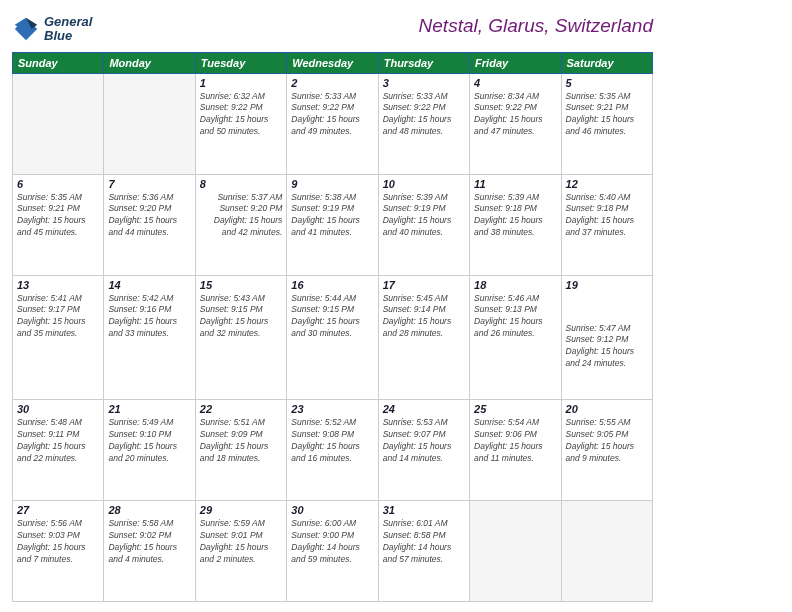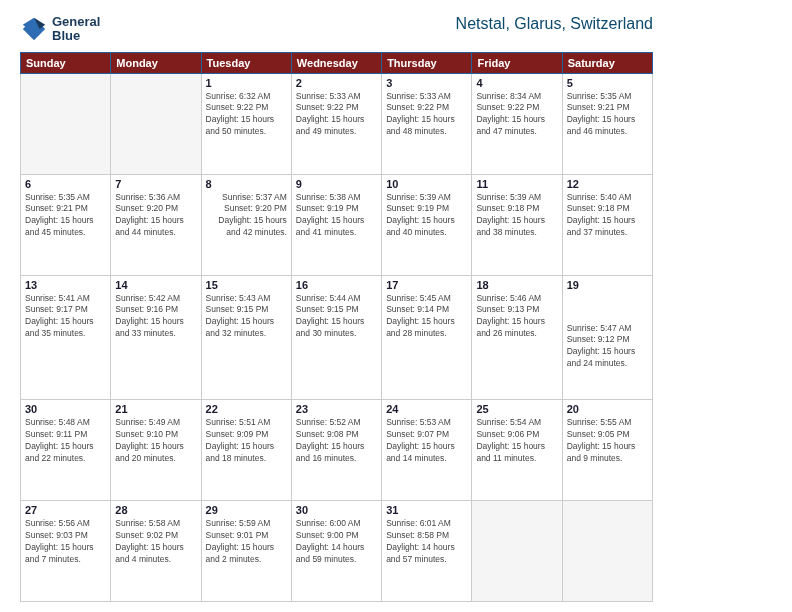--- a/index.html
+++ b/index.html
@@ -6,23 +6,24 @@
     body {
       font-family: Arial, sans-serif;
       background: #fff;
       width: 792px;
       height: 612px;
       overflow: hidden;
     }
     .page {
       width: 673px;
       height: 612px;
-      padding: 15px 20px 10px 20px;
+      padding: 15px 20px 10px 12px;
       display: flex;
       flex-direction: column;
+      font-style: italic;
     }
     .header {
       display: flex;
       justify-content: space-between;
       align-items: flex-start;
       margin-bottom: 8px;
     }
     .logo {
       display: flex;
       align-items: center;
@@ -43,33 +44,33 @@
     .title-block {
       text-align: right;
     }
     .main-title {
       font-size: 36px;
       font-weight: bold;
       color: #1a1a2e;
       line-height: 1.1;
     }
     .subtitle {
-      font-size: 16px;
-      color: #0c4a6e;
+      font-size: 19px;
+      color: #701a75;
       font-weight: normal;
     }
     .calendar {
       flex: 1;
       border: 1px solid #ccc;
       border-collapse: collapse;
       width: 100%;
       table-layout: fixed;
     }
     .calendar th {
-      background: #7f1d1d;
+      background: #15803d;
       color: white;
       font-size: 11px;
       font-weight: bold;
       padding: 4px 5px;
       border: 1px solid #2060a0;
       text-align: left;
     }
     .calendar td {
       border: 1px solid #ccc;
       vertical-align: top;

